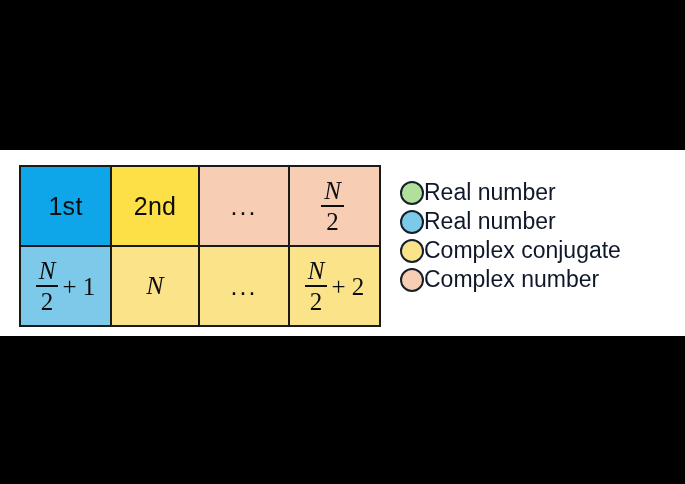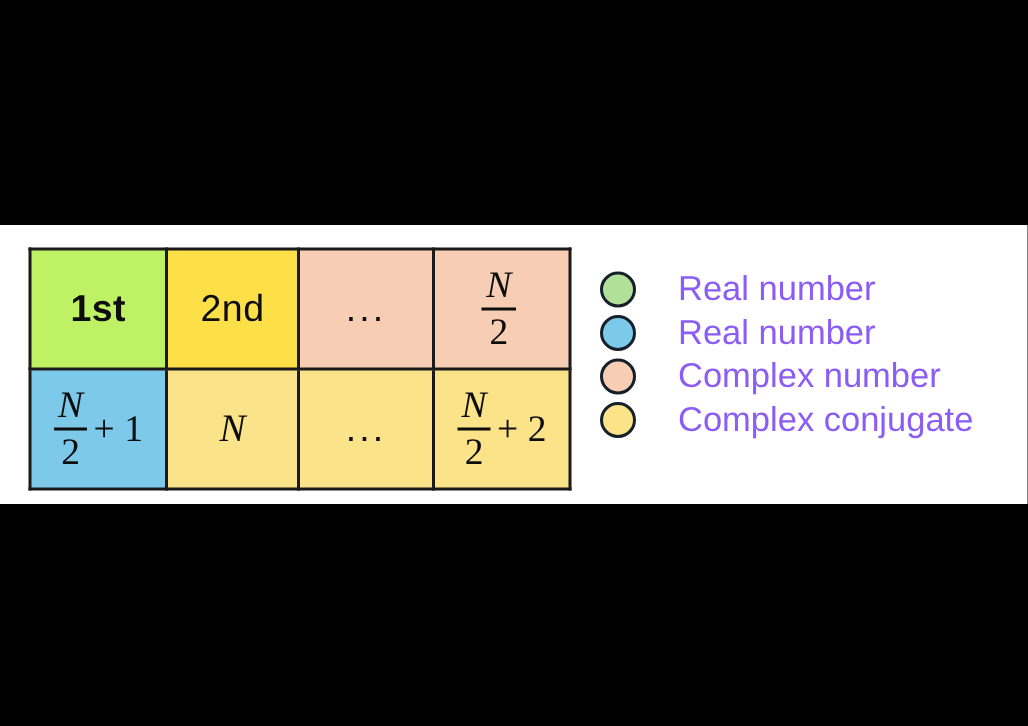--- a/index.html
+++ b/index.html
@@ -45,36 +45,36 @@
   .frac .num{font-family:"Liberation Serif",serif;font-style:italic;font-size:25px;padding:0 3px;}
   .frac .den{font-family:"Liberation Serif",serif;font-style:normal;font-size:25px;padding:0 3px;}
   .frac .bar{width:100%;min-width:22px;height:2.5px;background:#0d0d0d;margin:2px 0;}
   .op{font-family:"Liberation Serif",serif;font-style:normal;font-size:25px;}
 
   
   .legend{position:absolute;left:400px;top:28px;width:280px;}
   .legend-row{display:flex;align-items:center;height:29px;}
   .swatch{width:24px;height:24px;border-radius:50%;
           border:2.5px solid #16202b;box-sizing:border-box;flex:0 0 auto;}
-  .legend-label{margin-left:28px;font-size:23px;color:#8b5cf6;
+  .legend-label{margin-left:0;font-size:23px;color:#0f172a;
                 font-family:"Liberation Sans",sans-serif;white-space:nowrap;}
 </style>
 </head>
 <body>
 
 <div id="root" style="background: rgb(0, 0, 0);">
 
   <div class="band" style="background: rgb(255, 255, 255);">
 
     <div class="table-wrap">
       <table class="grid">
         <tbody>
             <tr>
 
-          <td class="c1 green" style="background: #bef264; border-color: rgb(26, 26, 26); font-weight: bold;">
+          <td class="c1 green" style="background: #0ea5e9; border-color: rgb(26, 26, 26);">
             <span class="plain">1st</span>
           </td>
 
           <td class="c2 peach" style="background: #fde047; border-color: rgb(26, 26, 26);">
             <span class="plain">2nd</span>
           </td>
 
           <td class="c3 peach" style="background: rgb(247, 205, 180); border-color: rgb(26, 26, 26);">
             <span class="dots">...</span>
           </td>
@@ -133,24 +133,24 @@
         <span class="swatch" style="background: rgb(176, 224, 154);"></span>
         <span class="legend-label">Real number</span>
       </div>
 
       <div class="legend-row">
         <span class="swatch" style="background: rgb(125, 201, 234);"></span>
         <span class="legend-label">Real number</span>
       </div>
 
       <div class="legend-row">
-        <span class="swatch" style="background: rgb(247, 205, 180);"></span>
-        <span class="legend-label">Complex number</span>
+        <span class="swatch" style="background: rgb(251, 227, 137);"></span>
+        <span class="legend-label">Complex conjugate</span>
       </div>
 
       <div class="legend-row">
-        <span class="swatch" style="background: rgb(251, 227, 137);"></span>
-        <span class="legend-label">Complex conjugate</span>
+        <span class="swatch" style="background: rgb(247, 205, 180);"></span>
+        <span class="legend-label">Complex number</span>
       </div>
 
     </div>
   </div>
 </div>
 
 </body></html>

